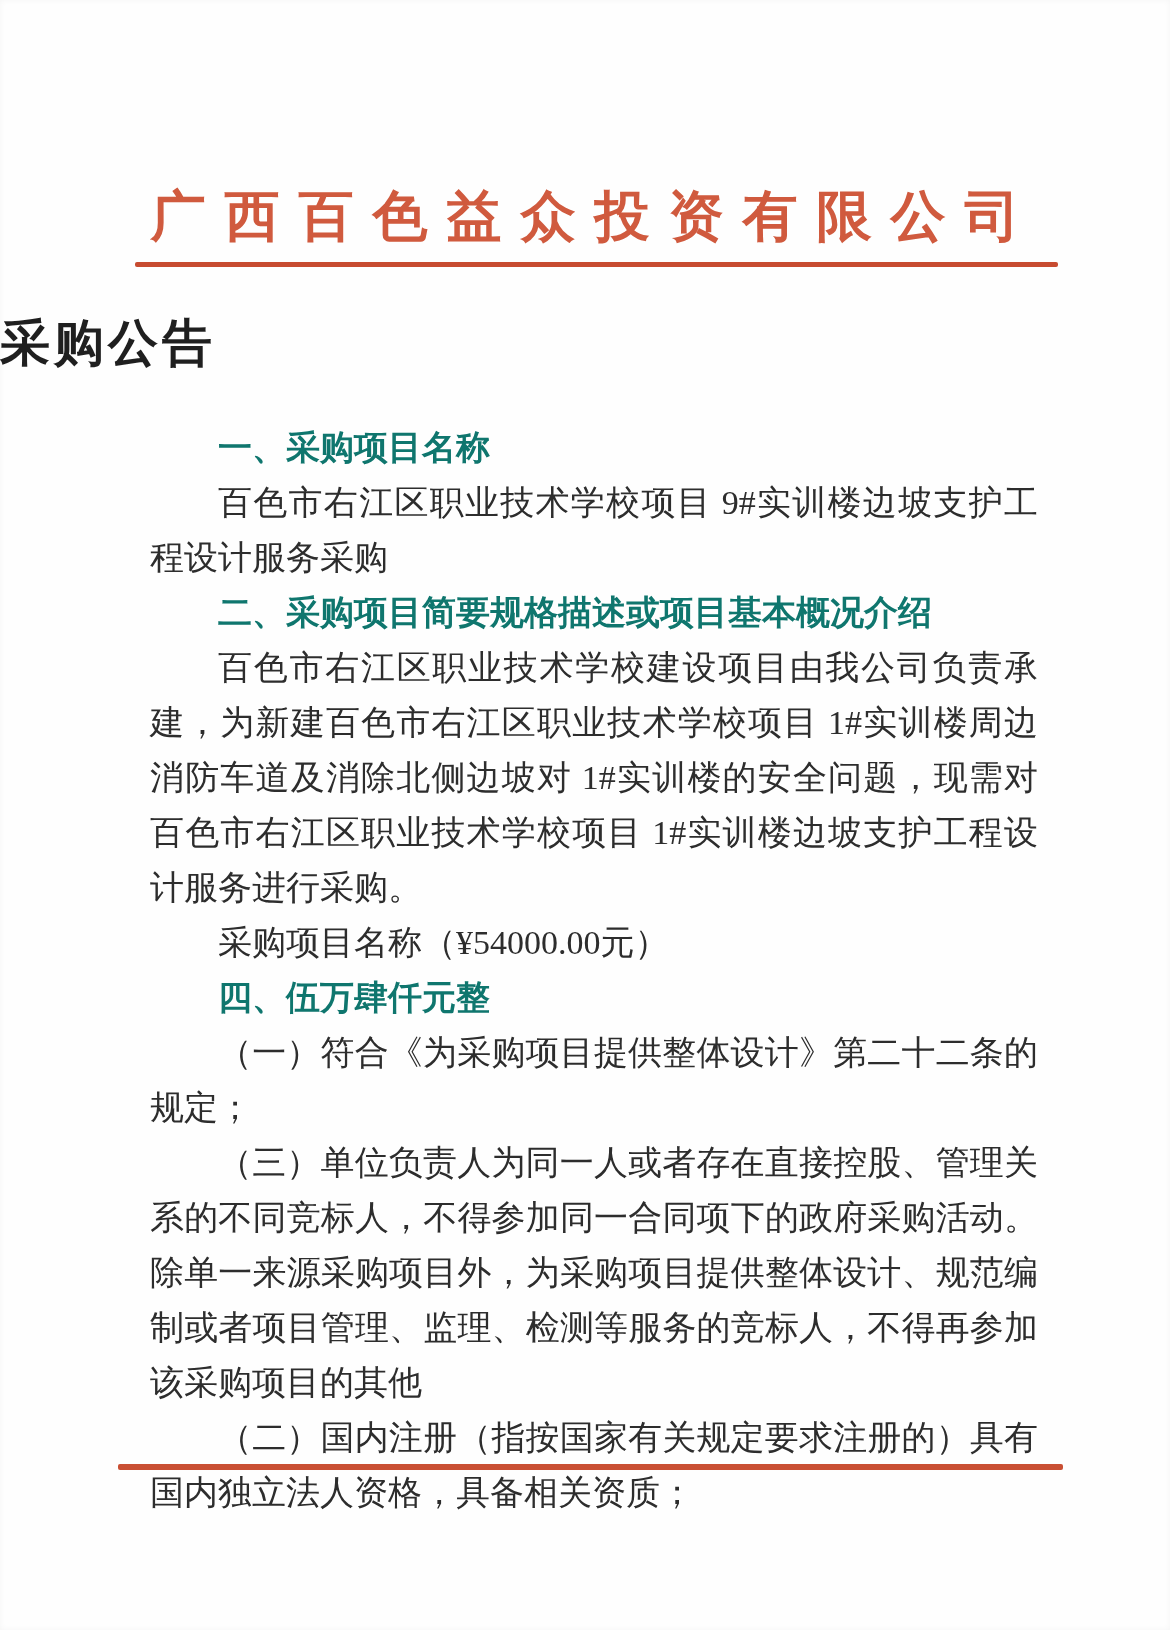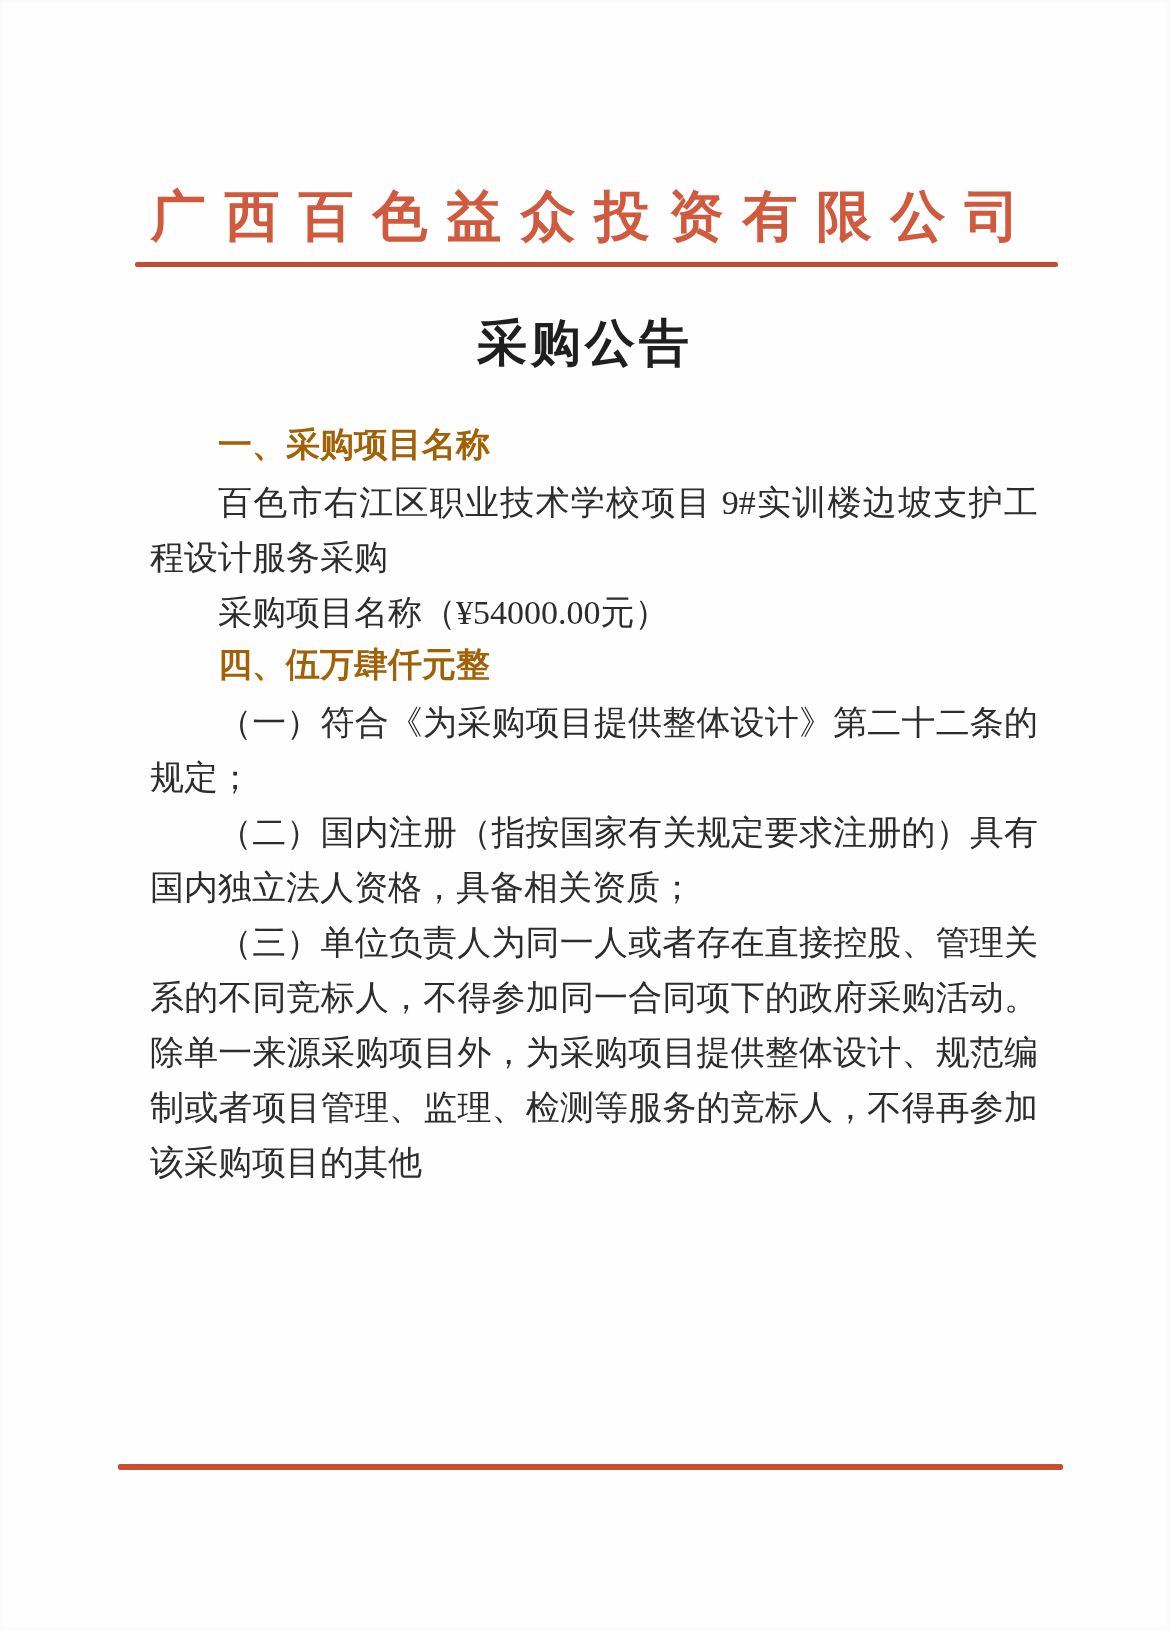--- a/index.html
+++ b/index.html
@@ -47,41 +47,41 @@
     right: 107px;
     height: 6px;
     background: #c94f33;
     border-radius: 2px;
   }
   .doc-title {
     position: absolute;
     top: 310px;
     left: 0;
     right: 0;
-    text-align: center;
+    text-align: left;
     font-family: "Liberation Serif", serif;
     font-weight: 700;
     font-size: 50px;
     color: #1f1f1f;
     letter-spacing: 4px;
   }
   .doc-body {
     position: absolute;
     top: 420px;
     left: 150px;
     width: 888px;
     color: #2d2d2d;
     font-size: 34px;
     line-height: 55px;
     text-align: justify;
   }
   .sec-heading {
-    font-family: Liberation Mono, monospace;
+    font-family: Liberation Serif, serif;
     font-weight: 700;
-    color: #a16207;
+    color: #0f766e;
     text-indent: 2em;
     margin: 0;
   }
   .para {
     margin: 0;
     text-indent: 2em;
     font-family: "Liberation Serif", serif;
   }
 </style>
 </head>
@@ -95,29 +95,33 @@
 
   <div class="doc-title">采购公告</div>
 
   <div class="doc-body">
 
     <div class="sec">
       <div class="sec-heading">一、采购项目名称</div>
       <p class="para">百色市右江区职业技术学校项目 9#实训楼边坡支护工程设计服务采购</p>
     </div>
 
+    <div class="sec">
+      <div class="sec-heading">二、采购项目简要规格描述或项目基本概况介绍</div>
+      <p class="para">百色市右江区职业技术学校建设项目由我公司负责承建，为新建百色市右江区职业技术学校项目 1#实训楼周边消防车道及消除北侧边坡对 1#实训楼的安全问题，现需对百色市右江区职业技术学校项目 1#实训楼边坡支护工程设计服务进行采购。</p>
+    </div>
 
     <div class="sec">
       <p class="para">采购项目名称（¥54000.00元）</p>
     </div>
 
     <div class="sec">
       <div class="sec-heading">四、伍万肆仟元整</div>
       <p class="para">（一）符合《为采购项目提供整体设计》第二十二条的规定；</p>
+      <p class="para">（三）单位负责人为同一人或者存在直接控股、管理关系的不同竞标人，不得参加同一合同项下的政府采购活动。除单一来源采购项目外，为采购项目提供整体设计、规范编制或者项目管理、监理、检测等服务的竞标人，不得再参加该采购项目的其他</p>
       <p class="para">（二）国内注册（指按国家有关规定要求注册的）具有国内独立法人资格，具备相关资质；</p>
-      <p class="para">（三）单位负责人为同一人或者存在直接控股、管理关系的不同竞标人，不得参加同一合同项下的政府采购活动。除单一来源采购项目外，为采购项目提供整体设计、规范编制或者项目管理、监理、检测等服务的竞标人，不得再参加该采购项目的其他</p>
     </div>
 
   </div>
 
   <div class="rule-bottom"></div>
 
 </div>
 
 </body></html>

